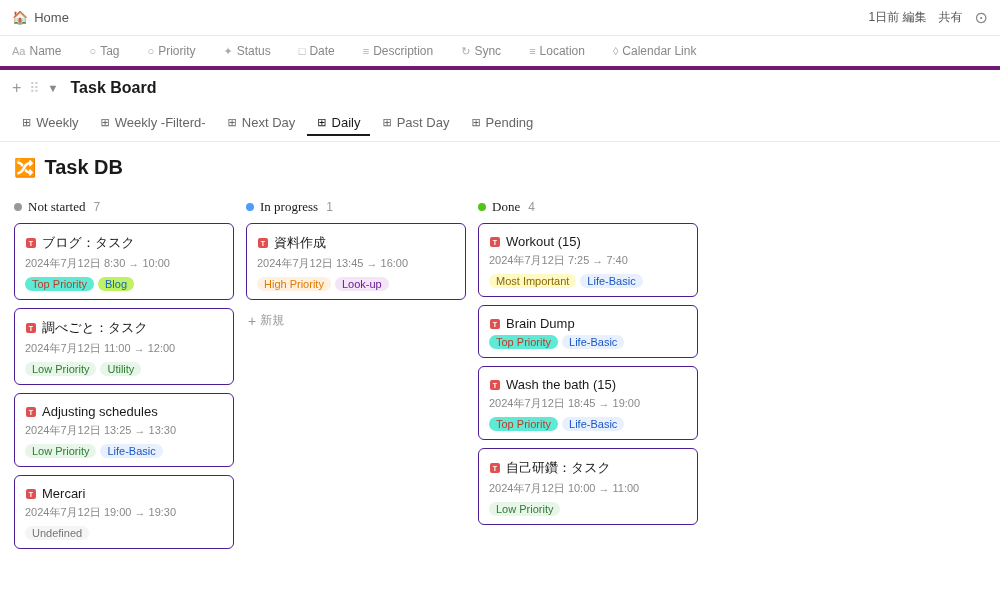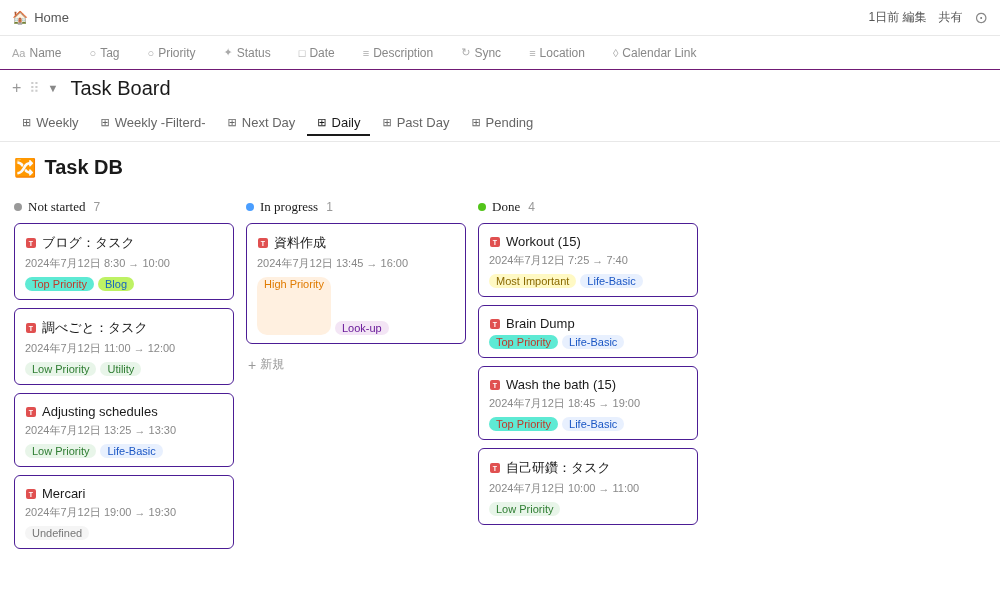--- a/index.html
+++ b/index.html
@@ -4,28 +4,28 @@
   <style>
     * { box-sizing: border-box; margin: 0; padding: 0; }
     body { font-family: -apple-system, BlinkMacSystemFont, 'Segoe UI', sans-serif; font-size: 14px; color: #1a1a1a; background: #fff; width: 1000px; height: 600px; overflow: hidden; }
     
     
     .top-bar { display: flex; align-items: center; justify-content: space-between; padding: 6px 12px; border-bottom: 1px solid #e8e8e8; height: 36px; }
     .top-bar-left { display: flex; align-items: center; gap: 6px; font-size: 13px; color: #555; }
     .top-bar-right { display: flex; align-items: center; gap: 12px; font-size: 12px; color: #555; }
     
     
-    .col-headers { display: flex; align-items: center; padding: 4px 12px; border-bottom: 1px solid #701a75; height: 34px; gap: 0; overflow: hidden; }
+    .col-headers { display: flex; align-items: center; padding: 4px 12px; border-bottom: 4px solid #701a75; height: 34px; gap: 0; overflow: hidden; }
     .col-header { display: flex; align-items: center; gap: 4px; font-size: 12px; color: #888; padding: 0 14px; cursor: pointer; white-space: nowrap; }
     .col-header:first-child { padding-left: 0; }
     .col-header-icon { font-size: 11px; color: #aaa; }
     
     
     .toolbar { display: flex; align-items: center; padding: 6px 12px; height: 36px; gap: 8px; }
-    .toolbar-title { font-size: 20px; font-weight: 400; margin-left: 4px; }
+    .toolbar-title { font-size: 16px; font-weight: 700; margin-left: 4px; }
     
     
     .view-tabs { display: flex; align-items: center; padding: 0 12px; border-bottom: 1px solid #e8e8e8; height: 36px; gap: 2px; }
     .view-tab { display: flex; align-items: center; gap: 5px; padding: 4px 10px; font-size: 13px; color: #666; border-bottom: 2px solid transparent; cursor: pointer; white-space: nowrap; }
     .view-tab.active { color: #1a1a1a; border-bottom: 2px solid #1a1a1a; font-weight: 500; }
     .view-tab-icon { font-size: 11px; }
     
     
     .page-header { padding: 14px 14px 8px 14px; display: flex; align-items: center; gap: 8px; }
     .page-title { font-size: 20px; font-weight: 700; }
@@ -44,21 +44,21 @@
     .card { background: #fff; border: 1px solid #4c1d95; border-radius: 6px; padding: 10px 10px 8px; margin-bottom: 8px; cursor: pointer; }
     .card-title { font-size: 13px; font-weight: 500; margin-bottom: 4px; display: flex; align-items: center; gap: 5px; }
     .card-date { font-size: 11px; color: #888; margin-bottom: 6px; }
     .card-tags { display: flex; flex-wrap: wrap; gap: 4px; }
     .tag { font-size: 11px; padding: 1px 7px; border-radius: 10px; }
     .tag-top-priority { background: #5eead4; color: #c0392b; }
     .tag-high-priority { background: #fff0e0; color: #e07b00; }
     .tag-low-priority { background: #e8f5e9; color: #2e7d32; }
     .tag-most-important { background: #fff9c4; color: #8a6900; }
     .tag-blog { background: #bef264; color: #1565c0; }
-    .tag-look-up { background: #f3e5f5; color: #6a1b9a; margin-top: 44px; }
+    .tag-look-up { background: #f3e5f5; color: #6a1b9a; }
     .tag-utility { background: #e8f5e9; color: #2e7d32; }
     .tag-life-basic { background: #e8f0fe; color: #1a56c4; }
     .tag-undefined { background: #f5f5f5; color: #777; }
     
     .add-new { font-size: 12px; color: #999; display: flex; align-items: center; gap: 4px; padding: 4px 2px; cursor: pointer; }
     
     
     .board::-webkit-scrollbar { height: 4px; }
     .board::-webkit-scrollbar-thumb { background: #ddd; border-radius: 2px; }
   </style>

